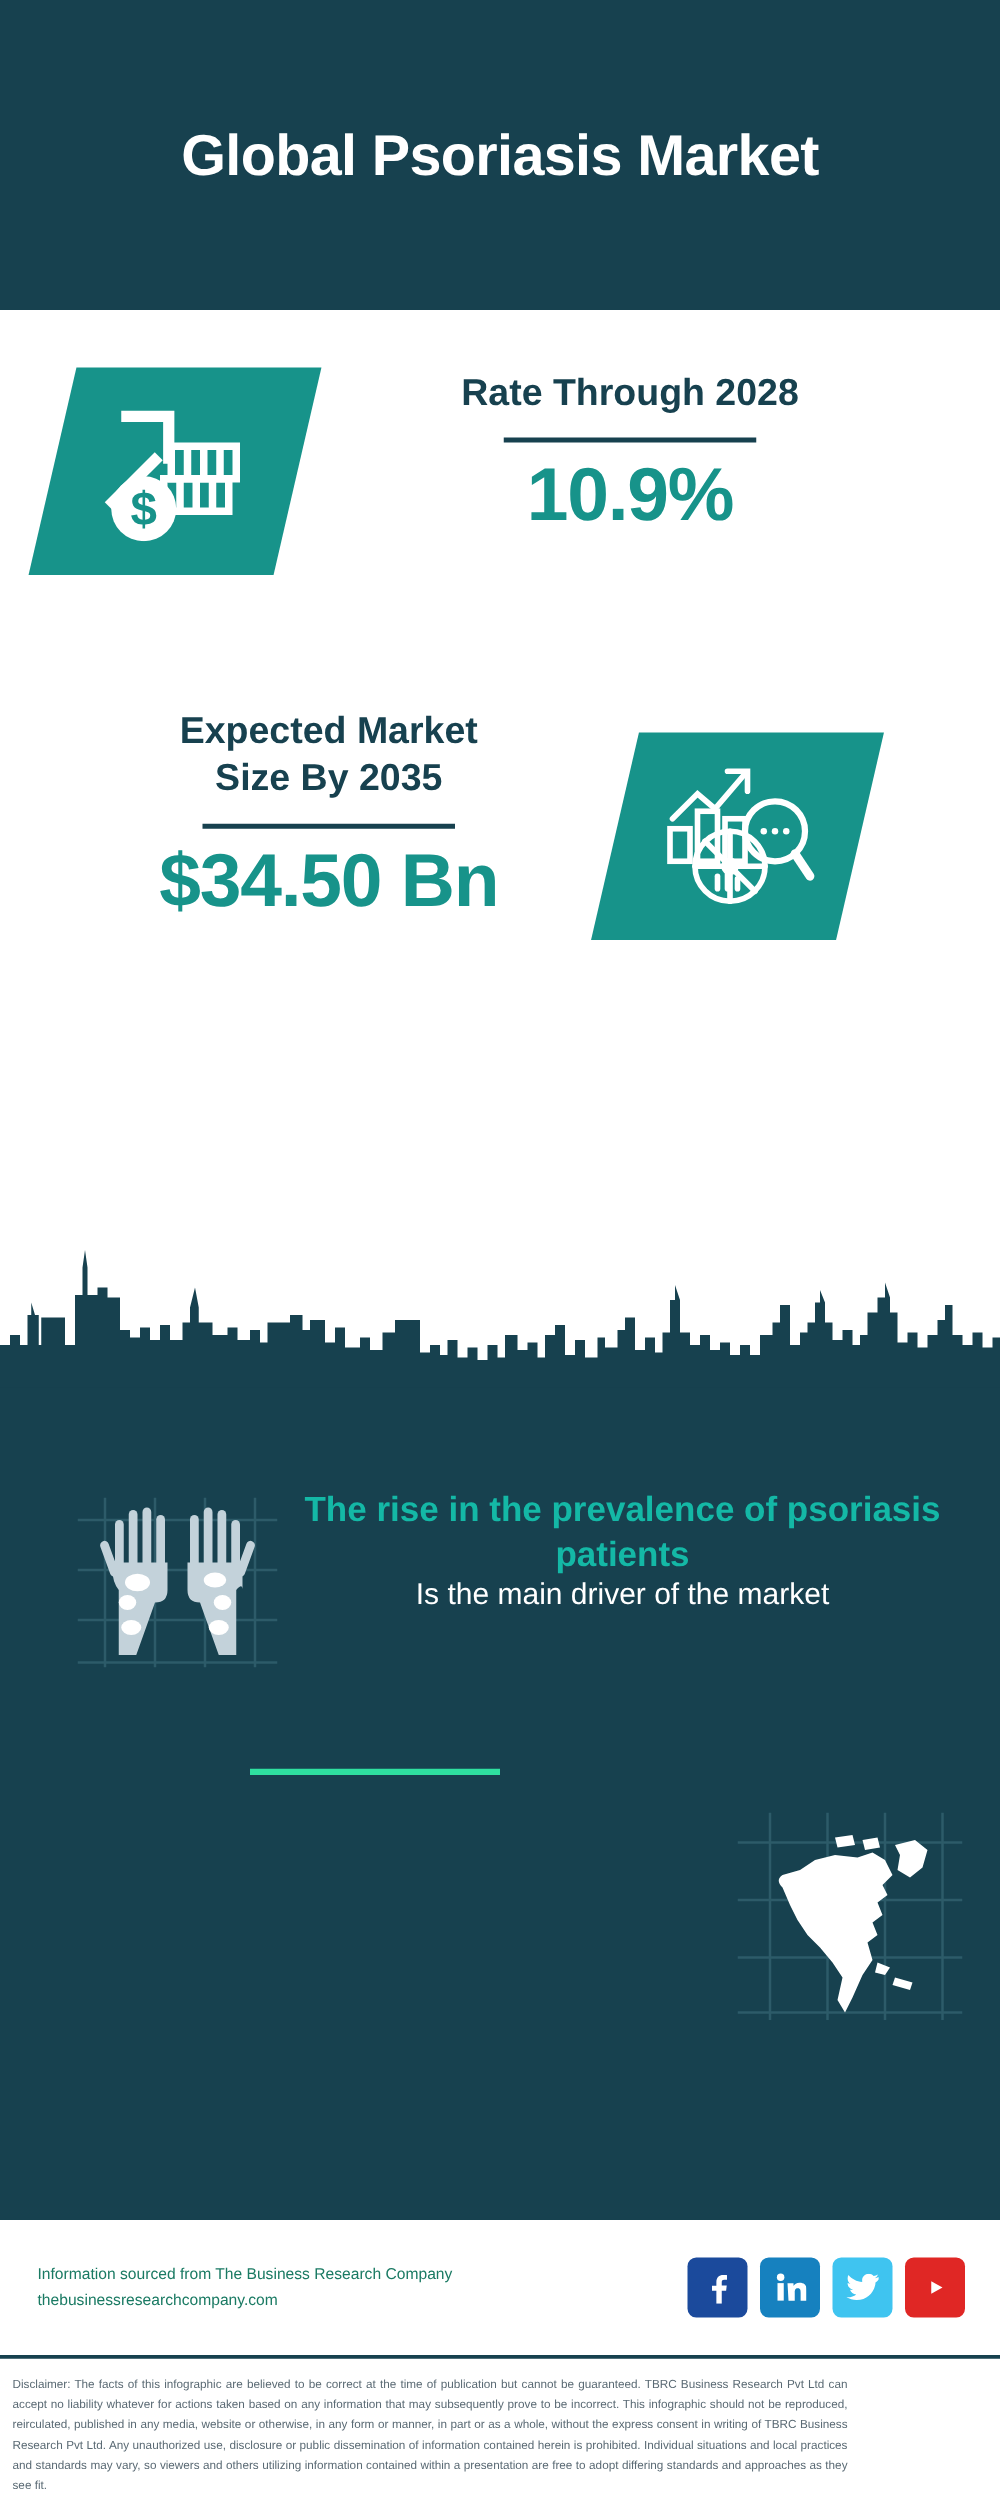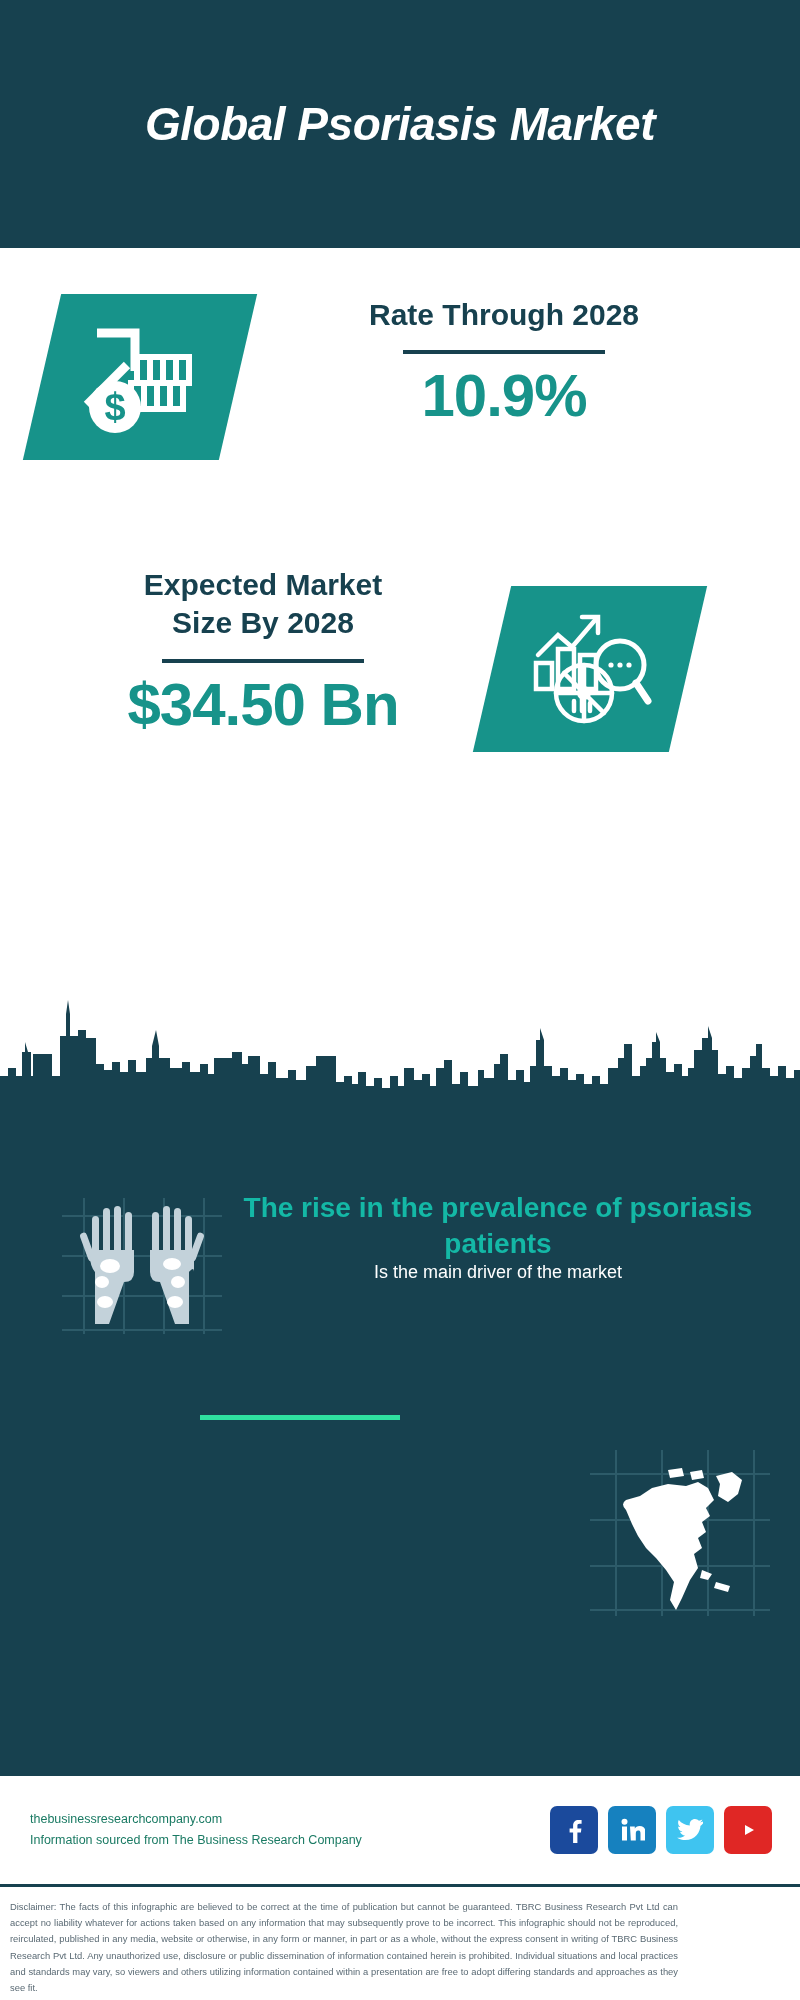--- a/index.html
+++ b/index.html
@@ -20,21 +20,20 @@
   
   .header {
     position: absolute;
     top: 0; left: 0;
     width: 800px;
     height: 248px;
     background: #17414f;
     display: flex;
     align-items: center;
     justify-content: center;
-    font-style: italic;
   }
   .header-title {
     color: #ffffff;
     font-size: 46px;
     font-weight: 700;
     letter-spacing: -0.5px;
     line-height: 1.1;
     text-align: center;
   }
 
@@ -113,21 +112,21 @@
   .fact-region-icon { left: 590px; top: 340px; width: 180px; height: 166px; }
 
   .fact-highlight {
     color: #14b8a6;
     font-size: 28px;
     font-weight: 700;
     line-height: 1.27;
   }
   .fact-sub {
     color: #ffffff;
-    font-size: 18px;
+    font-size: 24px;
     font-weight: 400;
     line-height: 1.28;
   }
 
   .panel-divider {
     position: absolute;
     left: 200px; top: 305px;
     width: 200px; height: 5px;
     background: #2fe0a0;
   }
@@ -219,21 +218,21 @@
     </div>
 
     <div class="stat-block stat-growth">
       <div class="stat-label">Rate Through 2028</div>
       <div class="stat-rule stat-rule-growth"></div>
       <div class="stat-value">10.9%</div>
     </div>
 
     <div class="stat-block stat-size">
       <div class="stat-label">Expected Market</div>
-      <div class="stat-label">Size By 2028</div>
+      <div class="stat-label">Size By 2035</div>
       <div class="stat-rule stat-rule-size"></div>
       <div class="stat-value">$34.50 Bn</div>
     </div>
 
     <div class="tile tile-size">
       <svg width="132" height="124" viewBox="0 0 132 124">
         <g stroke="#ffffff" stroke-width="4.5" fill="none" stroke-linecap="round">
 
           <path d="M14 48 L34 28 L48 40 L72 12"></path>
           <path d="M58 10 L74 10 L74 26"></path>
@@ -366,22 +365,22 @@
 
           <path d="M112 120 L122 124 L118 130 L110 128 Z"></path>
           <path d="M126 132 L140 136 L138 142 L124 138 Z"></path>
         </g>
       </svg>
     </div>
   </div>
 
   <div class="source">
     <div class="source-text">
+      <div>Information sourced from The Business Research Company</div>
       <div>thebusinessresearchcompany.com</div>
-      <div>Information sourced from The Business Research Company</div>
     </div>
     <div class="socials">
       <a class="social s-fb">
         <svg width="26" height="26" viewBox="0 0 26 26">
           <path fill="#ffffff" d="M16.4 26V15.5h3.5l0.5-4.1h-4V8.8c0-1.2 0.3-2 2-2H20.6V3.1C20.3 3.1 19 3 17.5 3
             c-3.2 0-5.4 2-5.4 5.5v3H8.6v4.1h3.5V26Z"></path>
         </svg>
       </a>
       <a class="social s-li">
         <svg width="26" height="26" viewBox="0 0 26 26">

